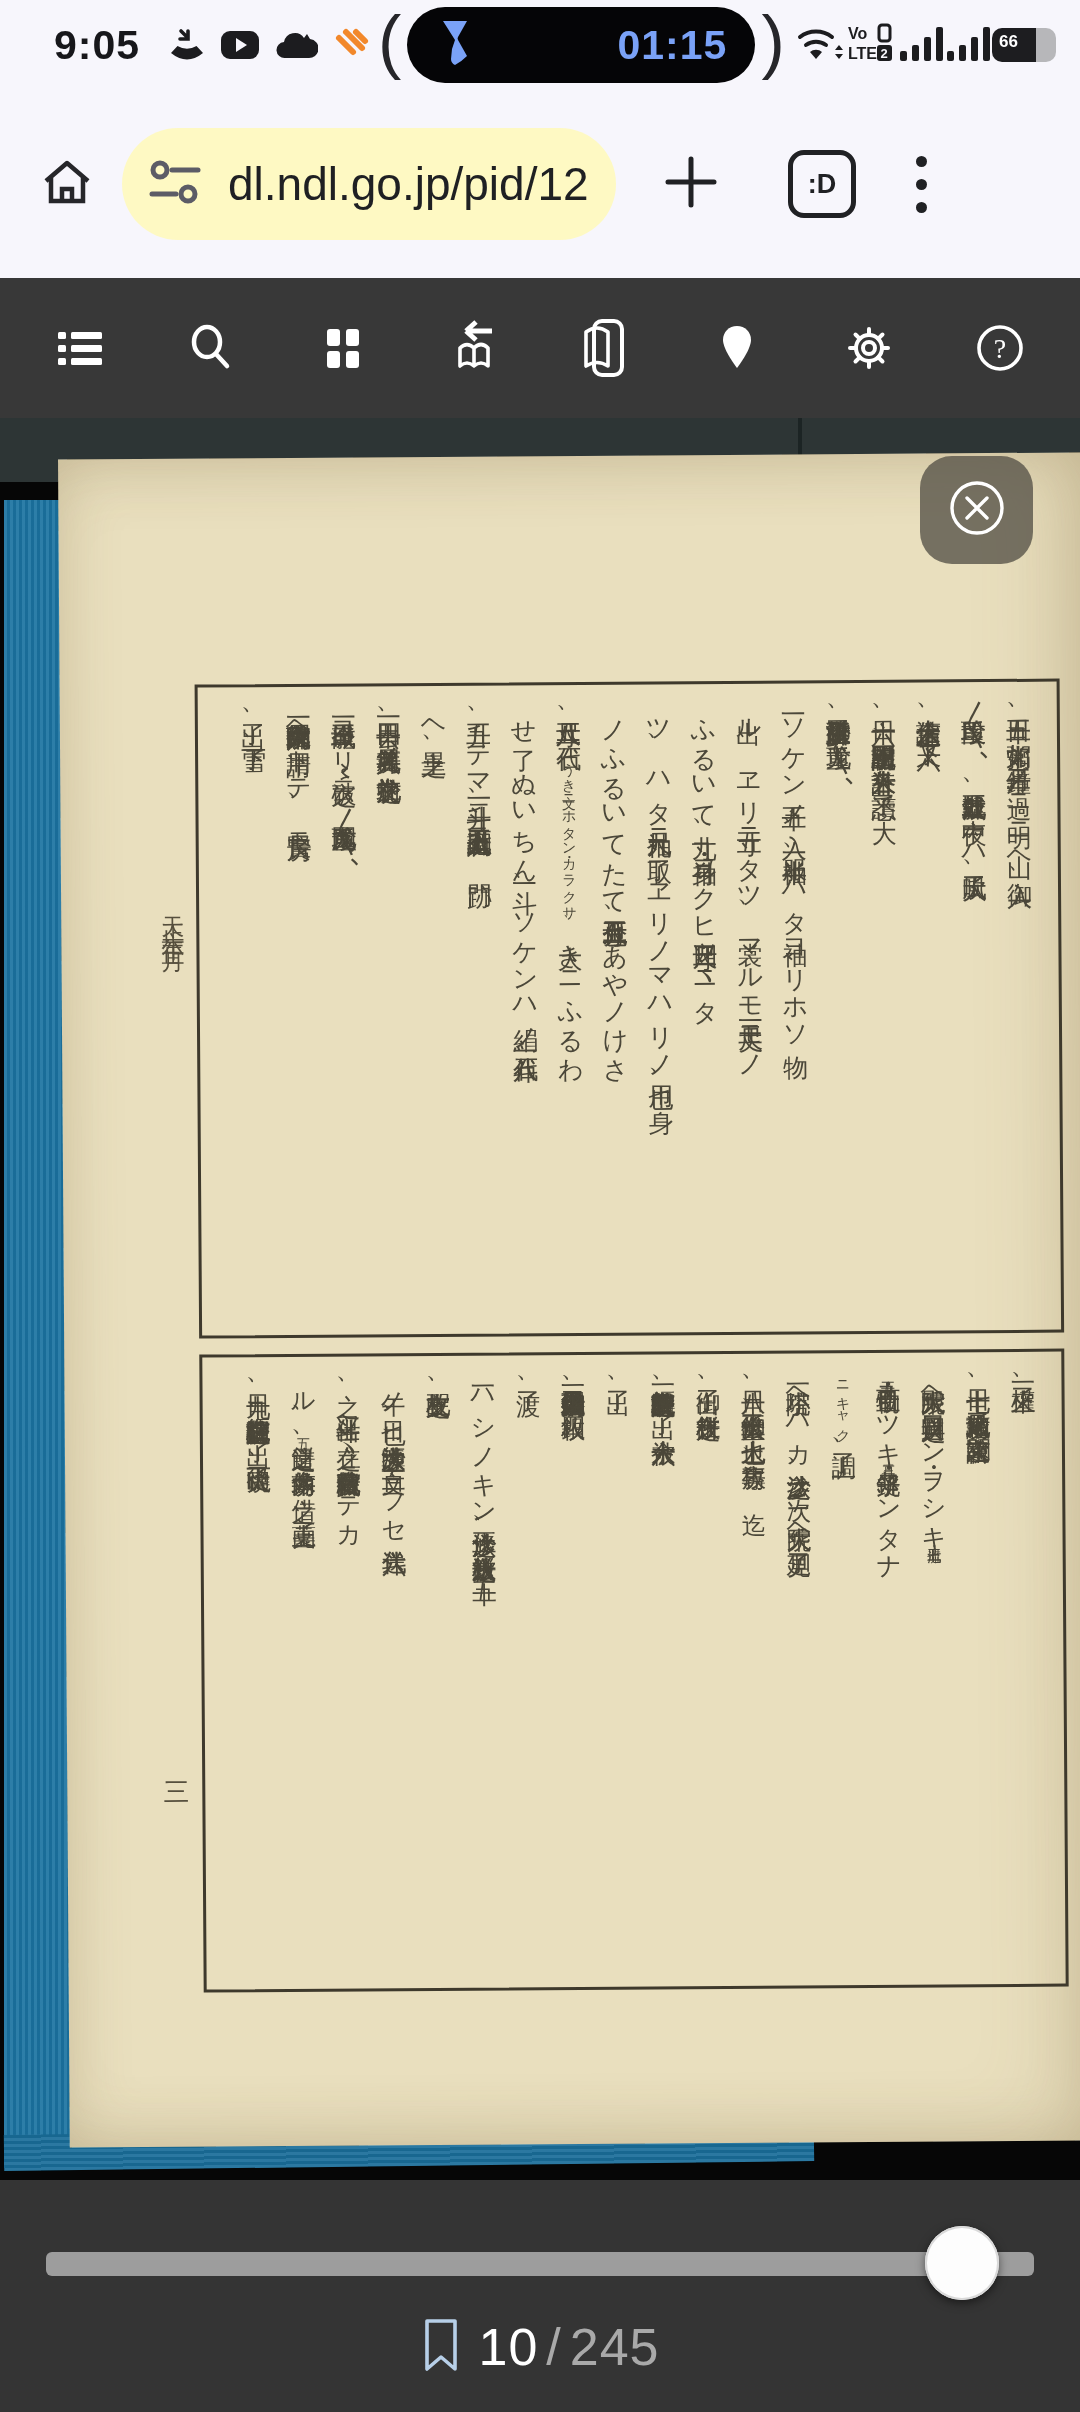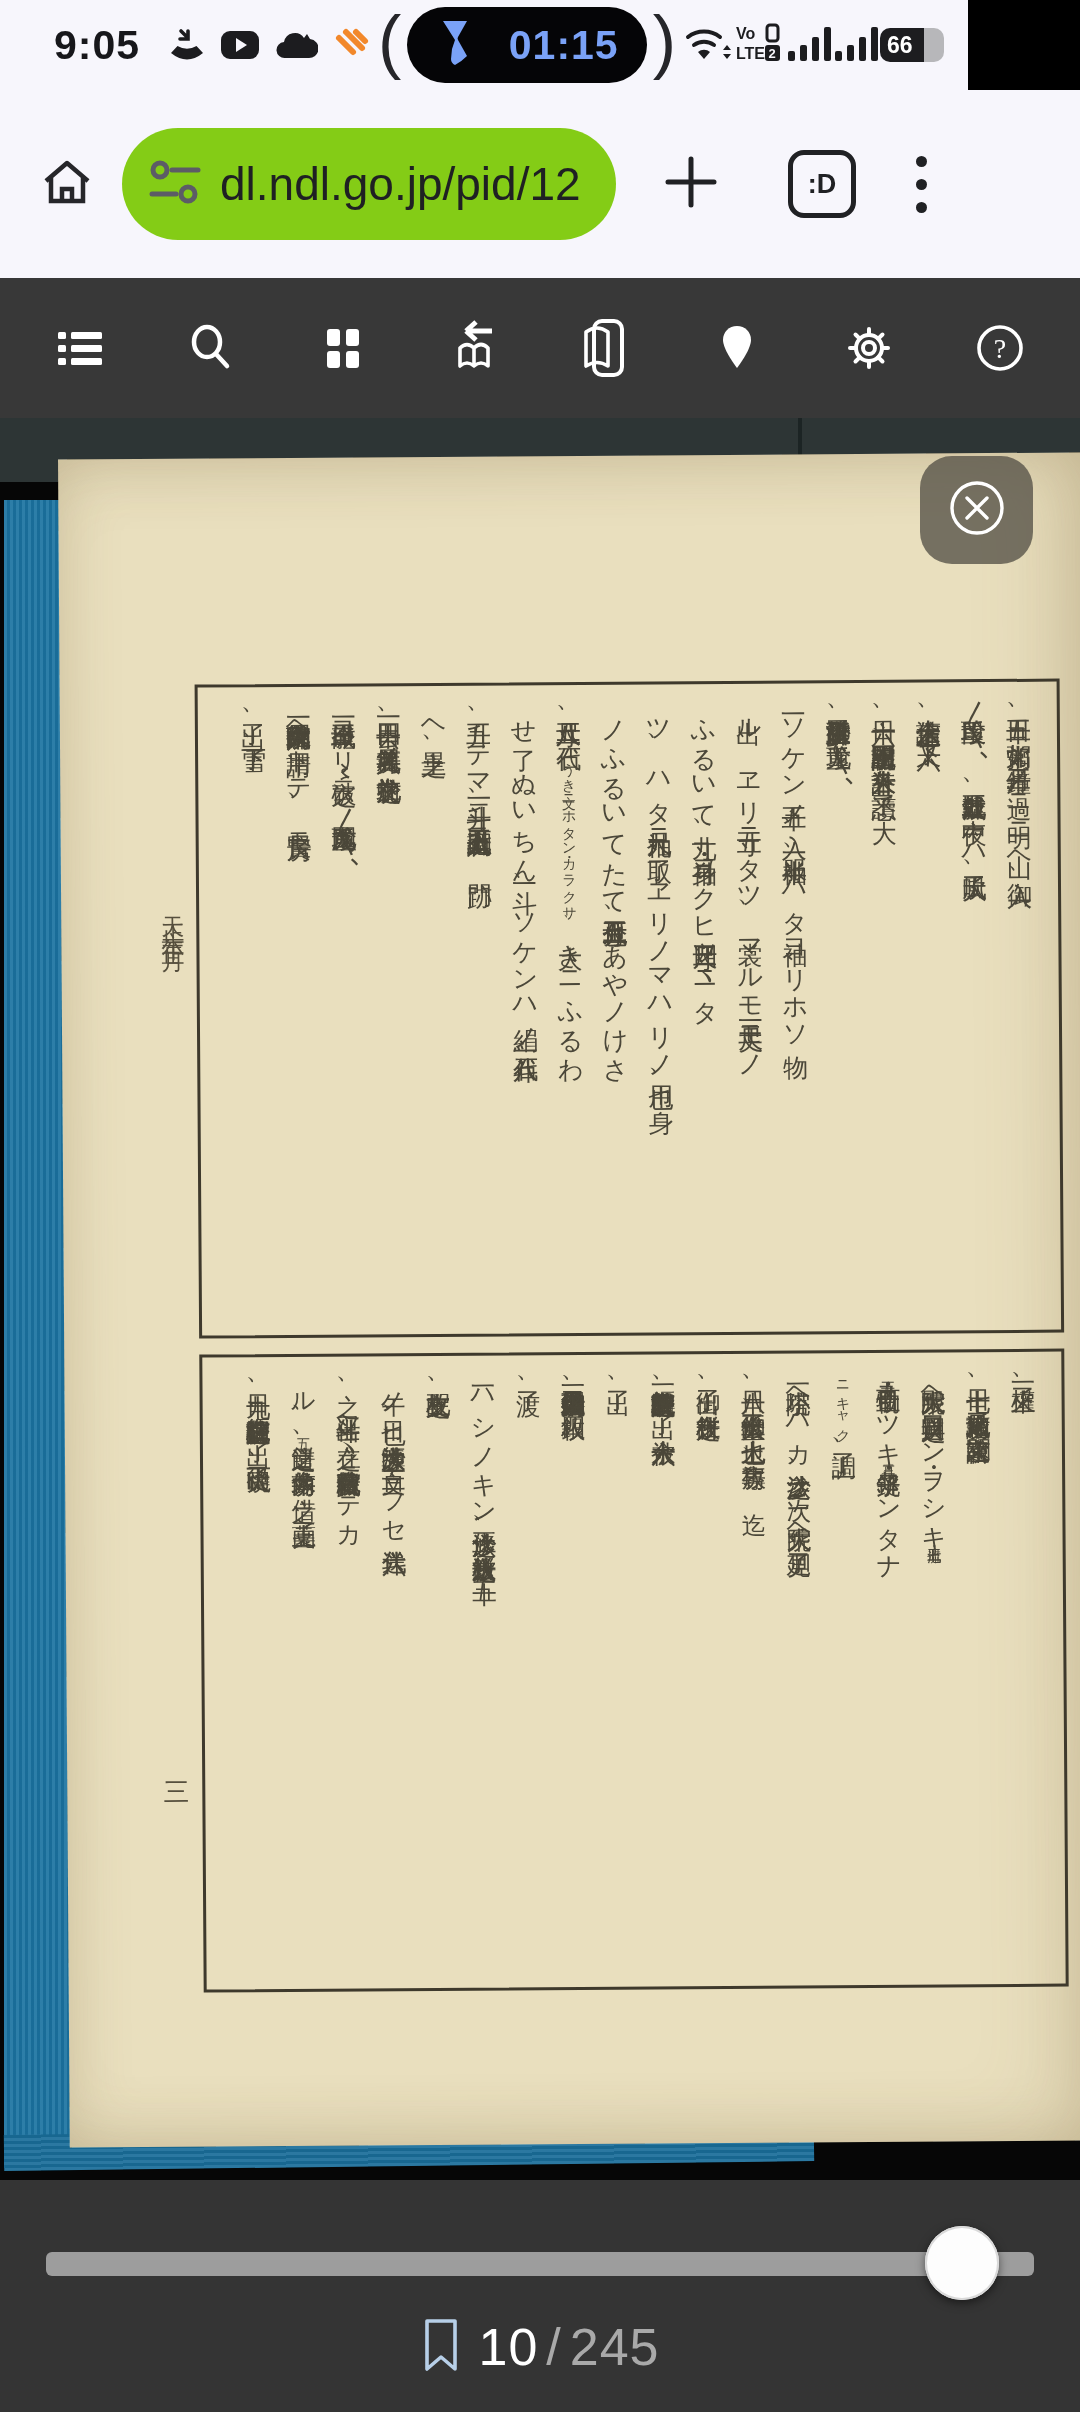--- a/index.html
+++ b/index.html
@@ -3,46 +3,46 @@
 <meta charset="utf-8">
 <style>
   html,body{margin:0;padding:0;}
   body{
     width:1080px;height:2412px;position:relative;overflow:hidden;
     background:#000;font-family:"Liberation Sans",sans-serif;
     -webkit-font-smoothing:antialiased;
   }
   
   .status-bar{
-    position:absolute;top:0;left:0;width:968px;height:90px;
+    position:absolute;top:0;left:0;width:1080px;height:90px;
     background:#f7f6fc;display:flex;align-items:center;
   }
   .sb-time{margin-left:54px;font-size:41px;font-weight:600;color:#17171b;letter-spacing:1px;}
   .sb-notif{display:flex;align-items:center;gap:10px;margin-left:26px;}
   .sb-notif svg{display:block;}
   .sb-paren{font-size:70px;font-weight:300;color:#26262a;line-height:90px;margin:0 6px;transform:translateY(-4px);}
   .timer-pill{
     width:348px;height:76px;border-radius:40px;background:#050507;
     display:flex;align-items:center;justify-content:space-between;
     padding:0 28px;box-sizing:border-box;
   }
   .timer-pill .t-val{color:#7aa2f7;font-size:41px;font-weight:700;letter-spacing:1px;text-align:right;}
   .sb-right{display:flex;align-items:center;gap:1px;margin-left:auto;margin-right:24px;}
   .battery{position:relative;width:64px;height:34px;}
   .battery .shell{position:absolute;left:0;top:0;width:58px;height:34px;border-radius:10px;background:#1d1d20;}
   .battery .tip{position:absolute;right:0;top:0;width:20px;height:34px;border-radius:0 10px 10px 0;background:#b7b7ba;}
-  .battery .pct{position:absolute;left:7px;top:4px;color:#fff;font-size:23px;font-weight:700;}
+  .battery .pct{position:absolute;left:7px;top:4px;color:#fff;font-size:17px;font-weight:700;}
   
   .browser-bar{
     position:absolute;top:90px;left:0;width:1080px;height:188px;
     background:#f7f6fc;display:flex;align-items:center;
   }
   .url-pill{
-    margin-left:24px;width:494px;height:112px;border-radius:58px;background:#84cc16;
-    display:flex;align-items:center;padding:0 26px;box-sizing:border-box;gap:16px;
+    margin-left:24px;width:494px;height:112px;border-radius:58px;background:#fef9c3;
+    display:flex;align-items:center;padding:0 26px;box-sizing:border-box;gap:24px;
   }
   .url-text{font-size:46px;color:#1f2023;white-space:nowrap;overflow:hidden;}
   .bb-home{margin-left:36px;}
   .bb-plus{margin-left:44px;}
   .tab-box{
     margin-left:66px;width:58px;height:58px;border:5px solid #202124;border-radius:16px;
     display:flex;align-items:center;justify-content:center;
   }
   .tab-face{font-size:27px;font-weight:700;color:#202124;letter-spacing:0;}
   .kebab{margin-left:60px;display:flex;flex-direction:column;gap:12px;}

